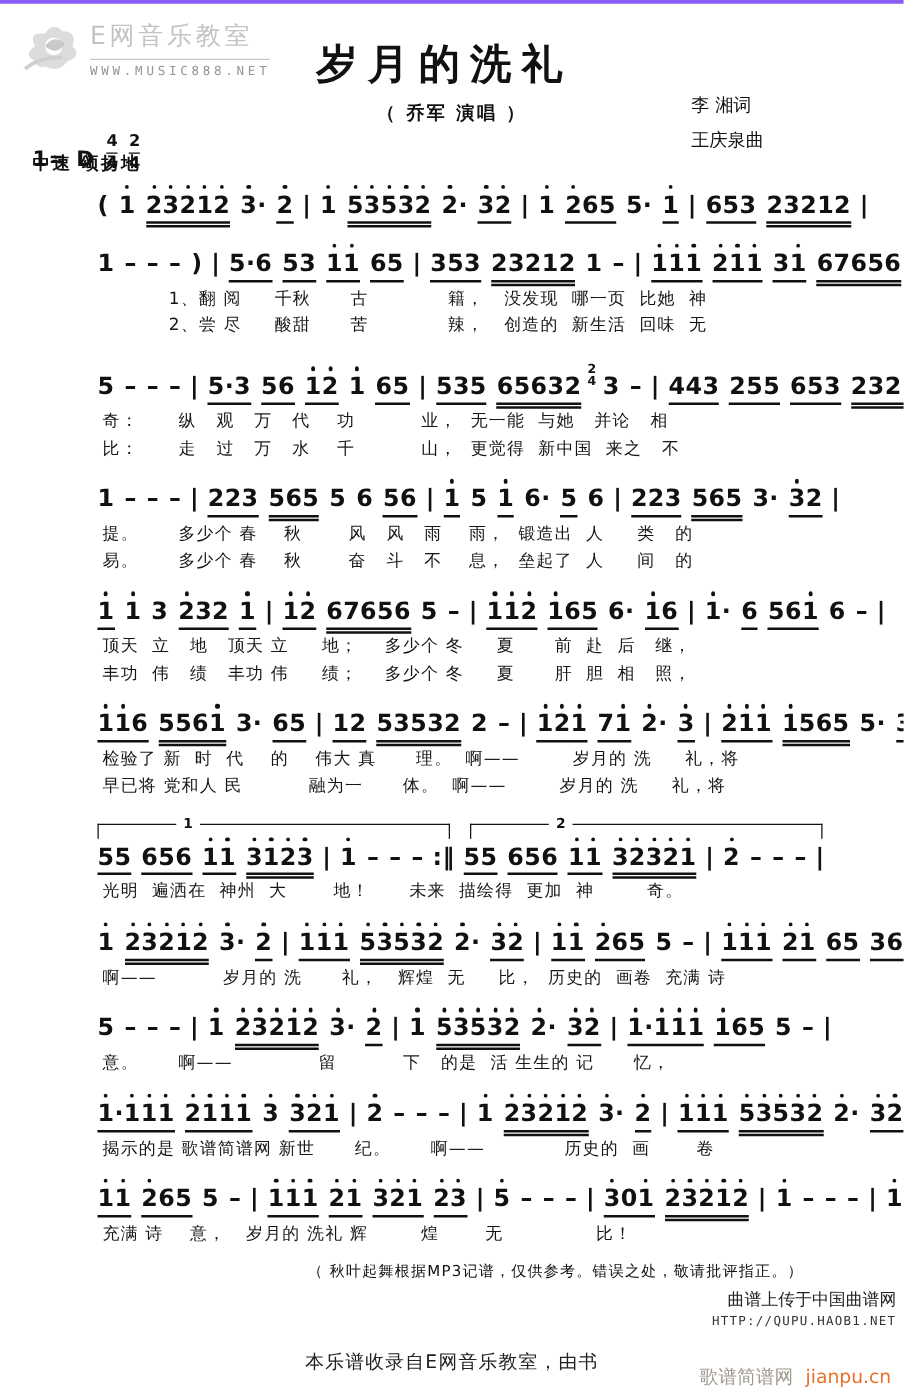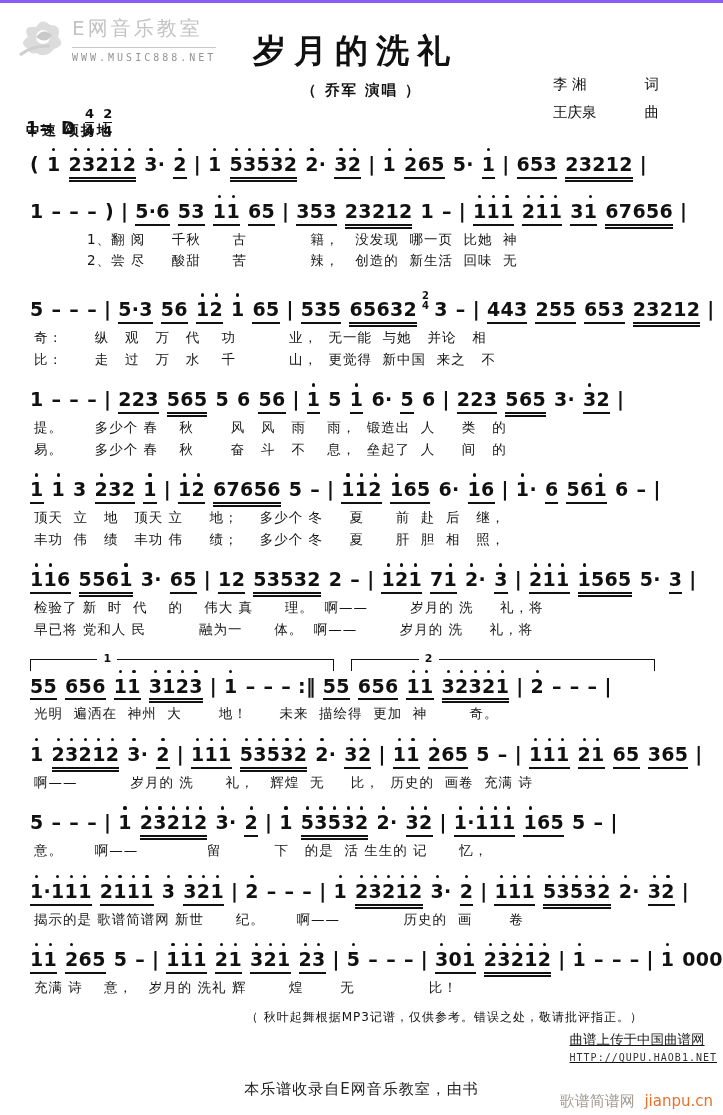--- a/index.html
+++ b/index.html
@@ -8,31 +8,31 @@
 
   
   header{position:relative;height:142px;}
   .logo{position:absolute;left:16px;top:12px;display:flex;align-items:flex-start;}
   .logo svg{margin-right:2px;}
   .logo-name{font-size:20px;color:#c3c3c3;letter-spacing:3px;padding-bottom:5px;border-bottom:1px solid #c9c9c9;white-space:nowrap;}
   .logo-url{font-size:10px;color:#949494;letter-spacing:3px;margin-top:4px;font-family:"DejaVu Sans Mono",monospace;}
   .title{position:absolute;left:0;right:12px;top:26px;margin:0;text-align:center;font-size:33px;letter-spacing:8px;font-weight:bold;}
   .subtitle{position:absolute;left:0;right:0;top:78px;text-align:center;font-size:14.5px;font-weight:bold;letter-spacing:2px;}
   .credits{position:absolute;right:64px;top:72px;width:106px;font-size:14.5px;}
-  .crow{display:flex;justify-content:space-between;margin-bottom:9px;gap:32px;}
+  .crow{display:flex;justify-content:flex-start;margin-bottom:9px;}
   .keyrow{position:absolute;left:26px;top:104px;display:flex;align-items:flex-end;font-weight:bold;}
   .keytxt{font-size:17px;letter-spacing:1px;}
   .frac{display:inline-block;text-align:center;margin-left:9px;font-size:13px;font-weight:bold;line-height:1.05;}
   .frac i{display:block;font-style:normal;}
   .frac em{display:block;height:1.5px;background:#111;margin:1px 0;}
   .tempo{position:absolute;left:26px;top:119px;font-size:14px;font-weight:bold;letter-spacing:2px;}
 
   
   #score{padding:0 26px;}
-  .sys{position:relative;margin-bottom:10px;}
+  .sys{position:relative;margin-bottom:10px;margin-left:48px;}
   .notes{font-weight:bold;font-size:19px;white-space:nowrap;padding-top:9px;letter-spacing:0.3px;line-height:1.15;}
   .seg{display:inline-block;margin:0 4px;padding-bottom:1px;}
   .seg.bar{margin:0 3px;}
   .u1{border-bottom:2px solid #111;}
   .u2{border-bottom:5px double #111;}
   .n{position:relative;display:inline-block;}
   .n.hd::before{content:"";position:absolute;top:-6px;left:50%;margin-left:-1.6px;width:3.2px;height:3.2px;border-radius:50%;background:#111;}
   .tsv{display:inline-block;text-align:center;font-size:10px;line-height:1.05;vertical-align:7px;margin:0 1px;font-weight:bold;}
   .tsv i{display:block;font-style:normal;}
   .lyr{font-size:13.5px;line-height:1.6;white-space:pre;padding-left:8px;letter-spacing:1px;color:#161616;}
@@ -40,21 +40,21 @@
   .volta-sys{padding-top:16px;}
   .volta{position:absolute;top:8px;height:11px;border-top:1.5px solid #111;border-left:1.5px solid #111;border-right:1.5px solid #111;}
   .volta .vl{position:absolute;top:-8px;left:22%;background:#fff;padding:0 6px;font-size:11px;font-weight:bold;}
   .v0{left:4px;width:45%;}
   .v1{left:48.5%;width:45%;}
 
   
   .footnote{text-align:right;font-size:12px;font-weight:normal;margin:4px 80px 0 46px;letter-spacing:1px;}
   .bottom{position:absolute;left:0;right:0;bottom:0;height:86px;}
   .center-credit{position:absolute;left:0;right:0;bottom:16px;text-align:center;font-size:15px;color:#222;letter-spacing:1px;}
-  .upload{position:absolute;right:6px;top:2px;text-align:left;text-decoration:underline;}
+  .upload{position:absolute;right:6px;top:2px;text-align:right;}
   .up1{font-size:13.5px;color:#222;}
   .up2{font-size:10px;letter-spacing:1px;font-family:"DejaVu Sans Mono",monospace;color:#333;margin-top:3px;}
   .sitemark{position:absolute;right:10px;bottom:4px;font-size:15px;white-space:nowrap;}
   .sm1{color:#a09a92;}
   .sm2{color:#e8702a;margin-left:5px;}
 </style>
 </head>
 <body>
 
 <div class="page">

